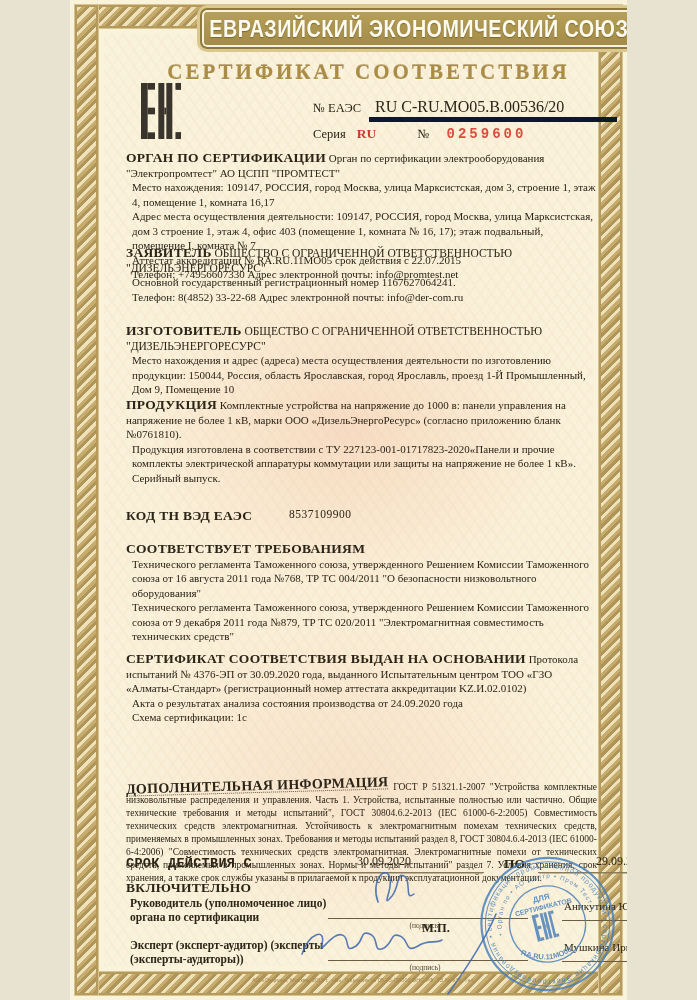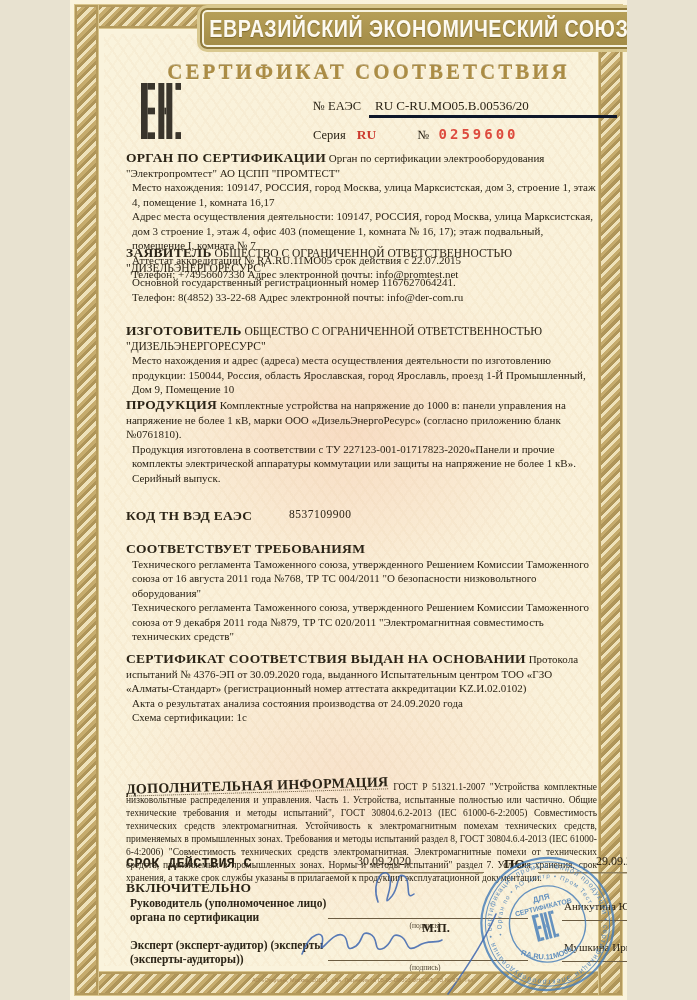--- a/index.html
+++ b/index.html
@@ -32,21 +32,21 @@
       text-shadow:0 1px 1px rgba(90,70,20,.55);}
 
   .doc-title{position:absolute;top:60px;left:70px;right:30px;text-align:center;
       font-weight:bold;font-size:21px;letter-spacing:3px;color:#ab8c44;
       text-shadow:0 1px 0 rgba(255,250,230,.8), 0 -1px 0 rgba(120,90,30,.45);white-space:nowrap;}
 
   .eac-mark{position:absolute;top:83px;left:71px;}
 
   .num-row{position:absolute;top:98px;left:243px;font-size:12.5px;white-space:nowrap;}
   .num-row .val{display:inline-block;min-width:238px;margin-left:8px;padding:0 4px 1px 6px;
-      font-size:13px;border-bottom:3px solid #0f172a;}
+      font-size:16px;border-bottom:5px solid #0f172a;}
   .series-row{position:absolute;top:126px;left:243px;font-size:12.5px;white-space:nowrap;}
   .red{color:#cc3b30;font-weight:bold;text-align:center;}
   .serial{font-family:"DejaVu Sans Mono",monospace;font-size:14px;font-weight:bold;
       letter-spacing:3px;color:#dd4b3e;}
 
   .sec{position:absolute;left:56px;right:30px;font-size:11px;line-height:14.5px;}
   .sec .h{font-weight:bold;font-size:13.5px;letter-spacing:.3px;}
   .sec p{margin:0;}
   .sec .lines p{padding-left:6px;}
   .intro{font-size:11px;}
@@ -127,21 +127,21 @@
     </g>
   </svg>
 
   <div class="num-row">
     <span>№ ЕАЭС</span><span class="val">RU С-RU.МО05.В.00536/20</span>
   </div>
   <div class="series-row">
     <span>Серия</span>
     <span class="red" style="margin-left:8px;font-size:13.5px;">RU</span>
     <span style="margin-left:38px;">№</span>
-    <span class="serial" style="margin-left:6px;">0259600</span>
+    <span class="serial" style="margin-left:14px;font-family:Liberation Mono, monospace;">0259600</span>
   </div>
 
   <div class="sec" style="top:151px;">
     <p><span class="h">ОРГАН ПО СЕРТИФИКАЦИИ</span>
        <span class="intro">Орган по сертификации электрооборудования "Электропромтест" АО ЦСПП "ПРОМТЕСТ"</span></p>
     <div class="lines">
       <p>Место нахождения: 109147, РОССИЯ, город Москва, улица Марксистская, дом 3, строение 1, этаж 4, помещение 1, комната 16,17</p>
       <p>Адрес места осуществления деятельности: 109147, РОССИЯ, город Москва, улица Марксистская, дом 3 строение 1, этаж 4, офис 403 (помещение 1, комната № 16, 17); этаж подвальный, помещение I, комната № 7</p>
       <p>Аттестат аккредитации № RA.RU.11МО05 срок действия с 22.07.2015</p>
       <p>Телефон: +74956607330 Адрес электронной почты: info@promtest.net</p>

